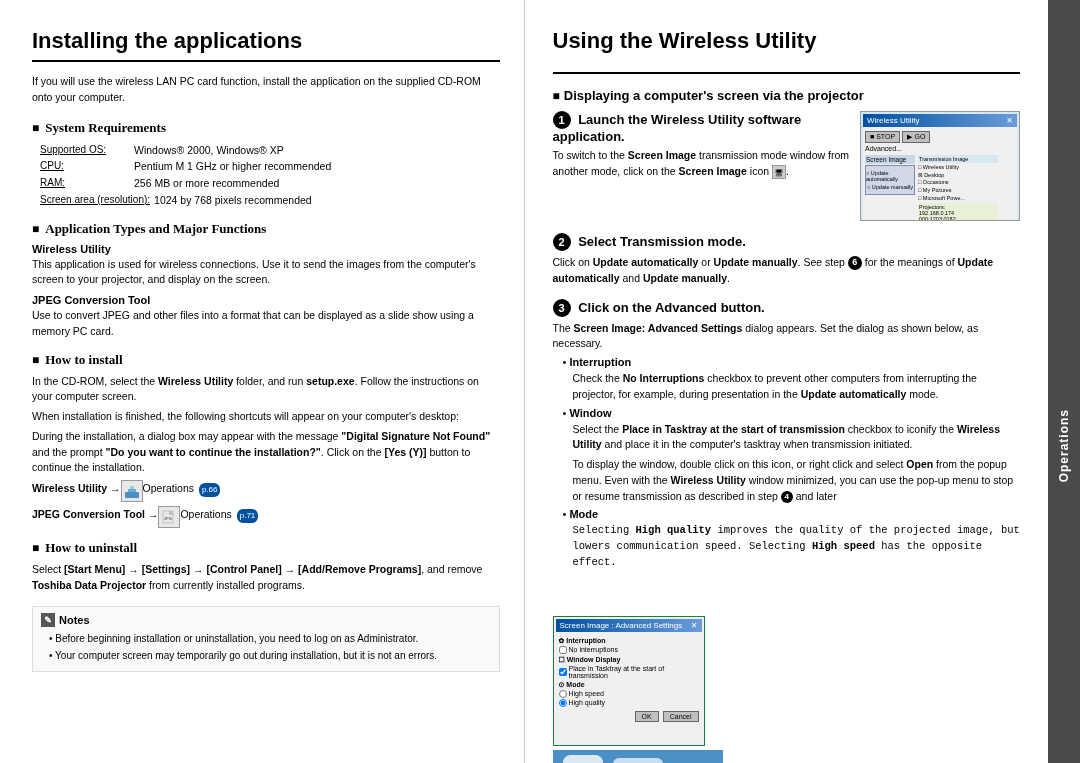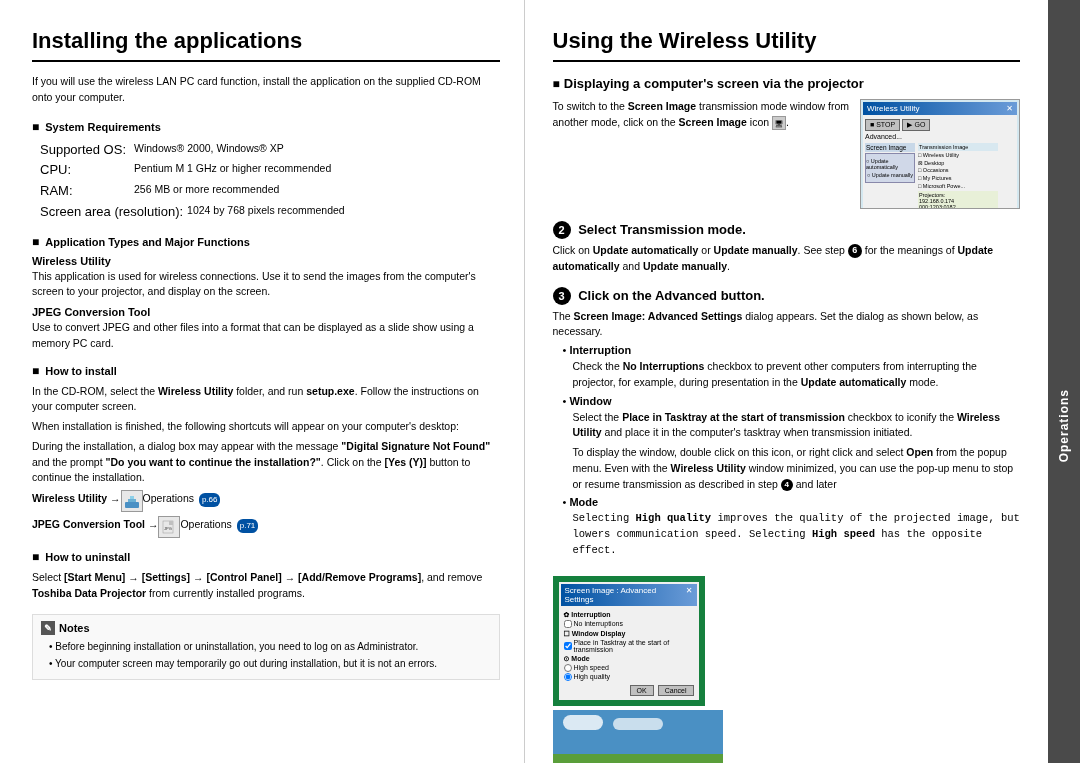--- a/index.html
+++ b/index.html
@@ -37,43 +37,45 @@
     }
     .intro-text {
       font-size: 10.5px;
       margin-bottom: 14px;
       line-height: 1.5;
     }
     .subsection {
       margin-bottom: 12px;
     }
     .subsection-title {
-      font-size: 11px;
+      font-size: 13px;
       font-weight: bold;
       margin-bottom: 6px;
       display: flex;
-      align-items: center;
+      align-items: flex-end;
       gap: 6px;
+      font-family: Liberation Serif, serif;
     }
     .subsection-title::before {
       content: '■';
       font-size: 12px;
     }
     .spec-table {
       margin-left: 8px;
       margin-bottom: 4px;
     }
     .spec-row {
       display: flex;
       gap: 4px;
       line-height: 1.6;
     }
     .spec-label {
       min-width: 90px;
-      font-size: 13px;
+      font-size: 10px;
+      text-decoration: underline;
     }
     .spec-value {
       font-size: 10.5px;
     }
     .sub-heading {
       font-weight: bold;
       font-size: 11px;
       margin-top: 6px;
       margin-bottom: 2px;
     }
@@ -105,21 +107,21 @@
       padding: 8px;
       font-size: 12px;
       border-top: 1px solid #ddd;
     }
 
     
     .right-section-title {
       font-size: 22px;
       font-weight: bold;
       border-bottom: 2px solid #000;
-      padding-bottom: 6px;
+      padding-bottom: 18px;
       margin-bottom: 14px;
     }
     .numbered-step {
       margin-bottom: 12px;
     }
     .step-title {
       font-size: 13px;
       font-weight: bold;
       margin-bottom: 4px;
     }
@@ -167,28 +169,29 @@
       margin: 2px 0;
     }
     .wu-btn {
       background: #c0c0c0;
       border: 1px solid #666;
       font-size: 7px;
       padding: 1px 4px;
     }
 
     .advanced-screenshot {
-      border: 6px solid #15803d;
+      border: 1px solid #15803d;
       background: #f0f0f0;
       padding: 2px;
       font-size: 7.5px;
       width: 152px;
       height: 130px;
       position: relative;
       overflow: hidden;
+      margin-top: 28px;
     }
     .adv-titlebar {
       background: linear-gradient(to right, #0051a2, #6b9cd8);
       color: white;
       font-size: 8px;
       padding: 2px 4px;
       display: flex;
       justify-content: space-between;
     }
     .adv-content {
@@ -436,20 +439,24 @@
   <div class="right-page">
     <h1 class="right-section-title">Using the Wireless Utility</h1>
 
     <div class="display-section-title">
       <span>Displaying a computer's screen via the projector</span>
     </div>
 
     <div class="numbered-step">
       <div style="display:flex; gap:8px; align-items:flex-start;">
         <div style="flex:1;">
+          <div class="step-title">
+            <span class="step-number">1</span>
+            <span>Launch the Wireless Utility software application.</span>
+          </div>
           <p class="body-text">To switch to the <strong>Screen Image</strong> transmission mode window from another mode, click on the <strong>Screen Image</strong> icon <span style="display:inline-block;width:14px;height:14px;background:#ccc;border:1px solid #999;vertical-align:middle;font-size:7px;text-align:center;line-height:14px;">🖥</span>.</p>
         </div>
 
         <div class="wireless-utility-screenshot">
           <div class="wu-titlebar">
             <span>Wireless Utility</span>
             <span>✕</span>
           </div>
           <div class="wu-content">
             <div class="wu-buttons">

